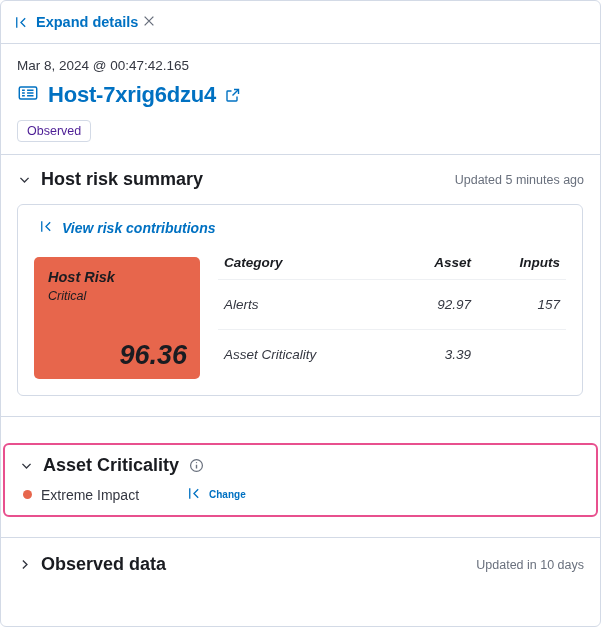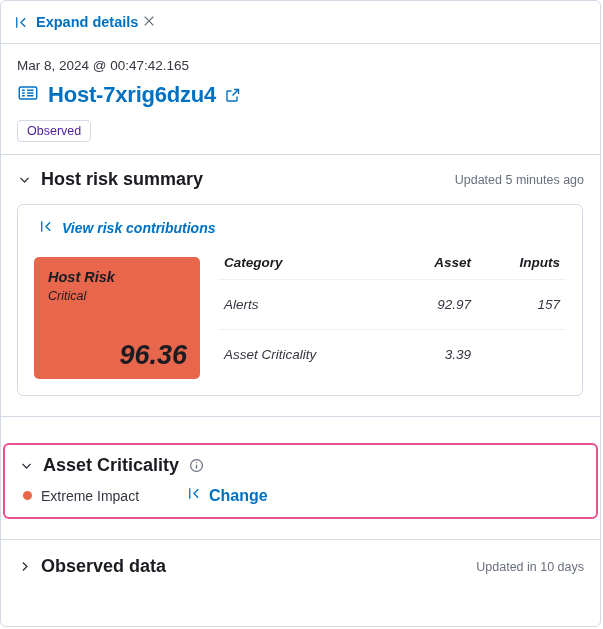--- a/index.html
+++ b/index.html
@@ -243,21 +243,21 @@
     height: 9px;
     border-radius: 50%;
     background: #e7664c;
     display: inline-block;
   }
   .change-link {
     display: flex;
     align-items: center;
     gap: 8px;
     color: #0071c2;
-    font-size: 16px;
+    font-size: 10px;
     font-weight: 600;
     cursor: pointer;
   }
 
   .divider-wrap {
     padding: 0;
     margin-top: 20px;
   }
   .observed-section {
     padding: 16px 16px 0 16px;

